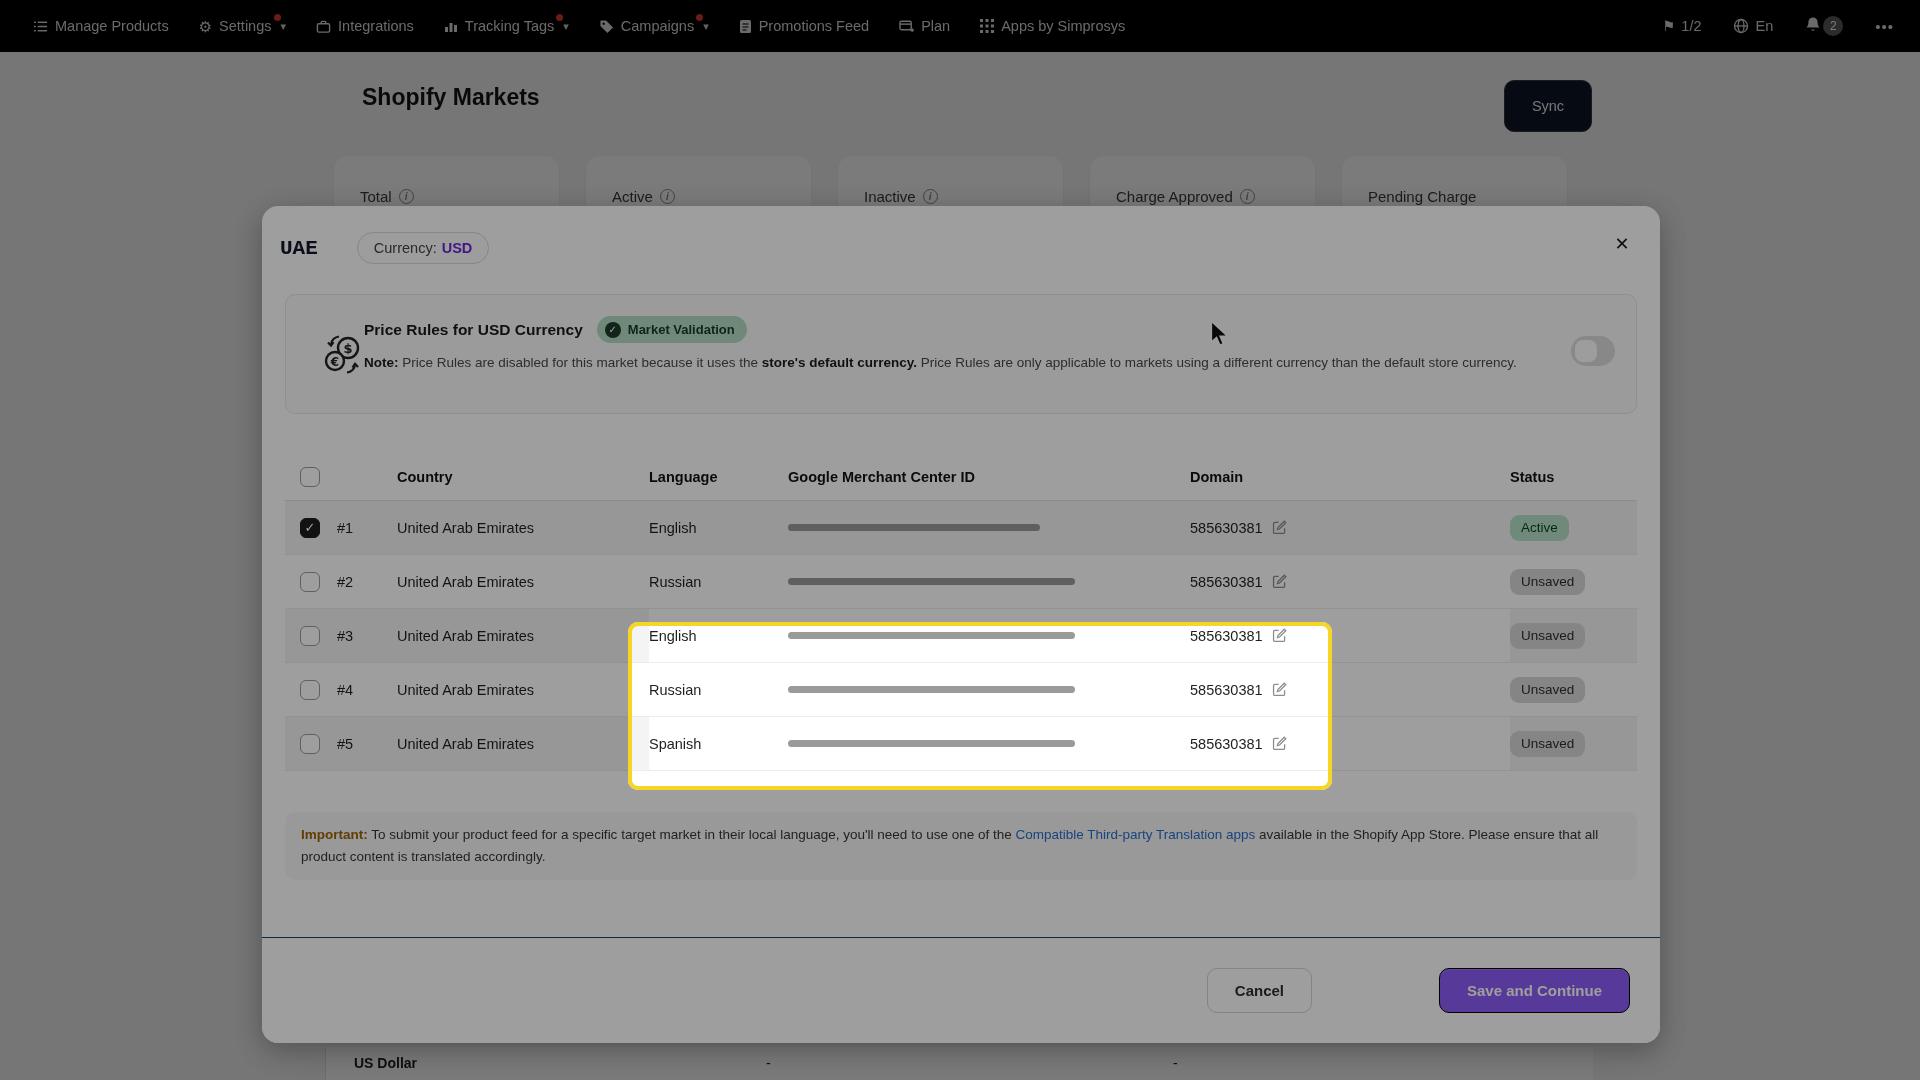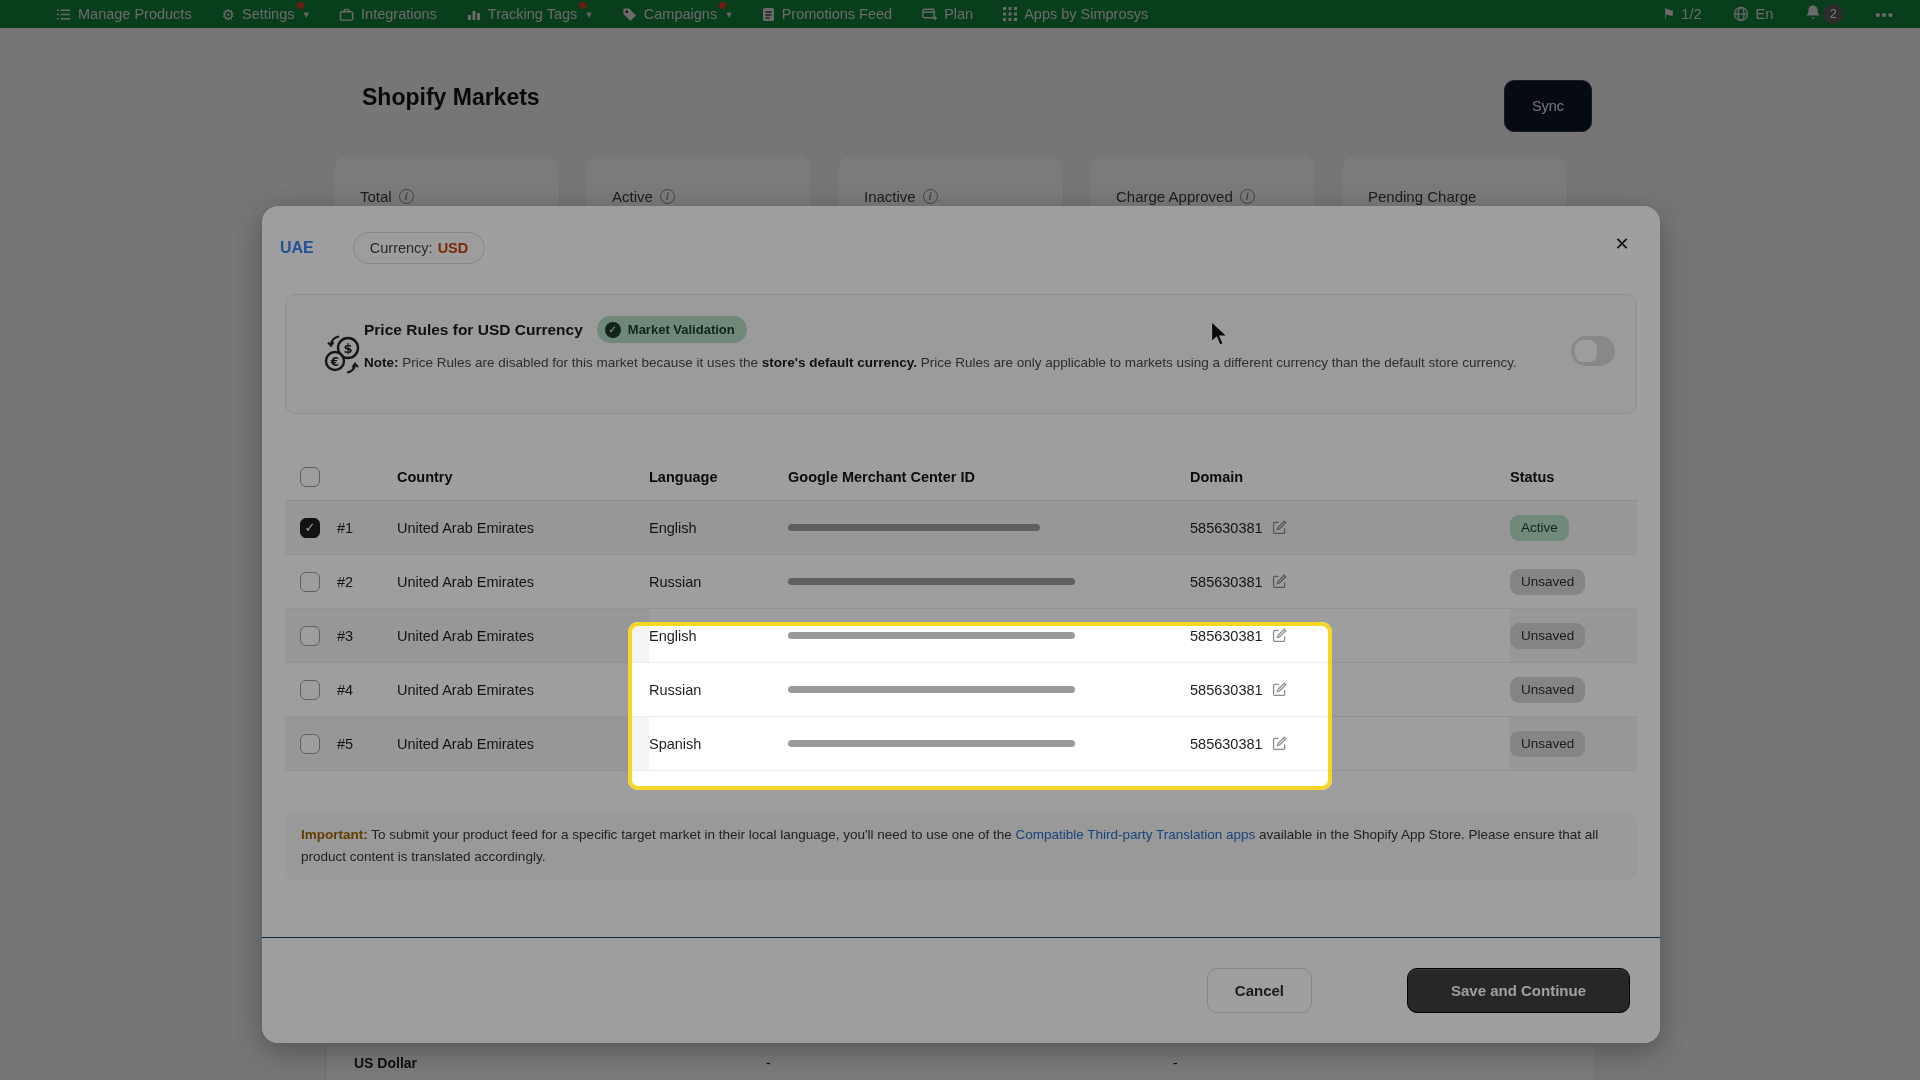--- a/index.html
+++ b/index.html
@@ -2,22 +2,22 @@
 <html><head>
 <meta charset="utf-8">
 <style>
   * { margin:0; padding:0; box-sizing:border-box; }
   html,body { width:1920px; height:1080px; overflow:hidden; background:#111;
     font-family:"Liberation Sans","DejaVu Sans",sans-serif; }
   .stage { position:relative; width:1920px; height:1080px; overflow:hidden; }
 
   
   .page { position:absolute; inset:0; background:#f5f5f7; }
-  .topnav { position:absolute; top:0; left:0; right:0; height:28px; background:#15803d;
-    display:flex; align-items:center; padding:0 26px 0 56px; color:#dcdcdc; font-size:14.5px; }
+  .topnav { position:absolute; top:0; left:0; right:0; height:52px; background:#000000;
+    display:flex; align-items:center; padding:0 26px 0 33px; color:#dcdcdc; font-size:14.5px; }
   .nav-left { display:flex; align-items:center; gap:30px; }
   .nav-item { position:relative; display:flex; align-items:center; gap:7px; cursor:pointer; white-space:nowrap; }
   .nav-item svg { display:block; }
   .nav-item .gear { font-size:15px; line-height:1; }
   .red-dot { position:absolute; top:-4px; right:-9px; width:7px; height:7px; border-radius:50%; background:#e23b2e; }
   .chev { font-size:11px; margin-left:2px; color:#cfcfcf; }
   .nav-right { margin-left:auto; display:flex; align-items:center; gap:32px; }
   .nav-right .nav-item { gap:6px; }
   .bell-wrap { position:relative; display:flex; align-items:center; }
   .bell-badge { margin-left:2px; width:20px; height:20px; border-radius:50%; background:#5c5c5c;
@@ -40,24 +40,24 @@
   .bg-bottom-row .c2 { position:absolute; left:440px; top:8px; }
   .bg-bottom-row .c3 { position:absolute; left:847px; top:8px; }
 
   
   .backdrop { position:absolute; inset:0; background:rgba(0,0,0,0.22); z-index:10; }
 
   
   .modal { position:absolute; left:262px; top:206px; width:1398px; height:837px; background:#ffffff;
     border-radius:16px; z-index:20; box-shadow:0 8px 30px rgba(0,0,0,.3); }
   .modal-header { position:relative; padding:26px 30px 0 18px; display:flex; align-items:center; }
-  .modal-title { font-size:16px; font-weight:bold; color:#3b82f6; }
+  .modal-title { font-size:21px; font-weight:bold; color:#0f172a;font-family:Liberation Mono, monospace; }
   .currency-chip { margin-left:39px; height:32px; border:1px solid #dadada; border-radius:16px;
     background:#fdfdfd; display:flex; align-items:center; padding:0 16px; font-size:14.5px; color:#444; gap:5px; }
-  .currency-chip b { color:#c2410c; }
+  .currency-chip b { color:#6d28d9; }
   .close-btn { position:absolute; right:24px; top:24px; width:28px; height:28px; font-size:18px; color:#1a1a1a;
     display:flex; align-items:center; justify-content:center; cursor:pointer; font-weight:bold; }
 
   .price-card { position:relative; margin:30px 23px 0 23px; height:120px; background:#fbfbfb;
     border:1px solid #e7e7e7; border-radius:10px; }
   .price-icon { position:absolute; left:36px; top:38px; }
   .price-text { margin-left:78px; padding-top:21px; }
   .price-title-row { display:flex; align-items:center; gap:14px; }
   .price-title { font-size:15.5px; font-weight:bold; color:#1a1a1a; }
   .mv-badge { display:flex; align-items:center; gap:7px; background:#b3dcc5; border-radius:14px;
@@ -91,21 +91,21 @@
   .important-card { margin:41px 23px 0 23px; background:#f7f7f7; border-radius:10px; padding:12px 16px;
     font-size:13.5px; line-height:22px; color:#363636; }
   .imp-label { color:#a16207; }
   .imp-link { color:#2c6ecb; cursor:pointer; }
 
   .modal-footer { position:absolute; left:0; right:0; bottom:0; height:106px; border-top:1px solid #0c4a6e;
     border-radius:0 0 16px 16px; background:#fff; }
   .btn-cancel { position:absolute; right:348px; top:30px; height:45px; padding:0 27px; background:#fff;
     border:1px solid #d6d6d6; border-radius:10px; font-size:15px; font-weight:bold; color:#2e2e2e;
     display:flex; align-items:center; cursor:pointer; font-family:inherit; }
-  .btn-save { position:absolute; right:30px; top:30px; height:45px; padding:0 43px; background:#404040;
+  .btn-save { position:absolute; right:30px; top:30px; height:45px; padding:0 27px; background:#8b5cf6;
     border:1px solid #000; border-radius:10px; font-size:15px; font-weight:bold; color:#fff;
     display:flex; align-items:center; cursor:pointer; font-family:inherit; box-shadow:inset 0 1px 0 rgba(255,255,255,.18); }
 
   
   .cursor { position:absolute; left:1208px; top:320px; z-index:30; }
   .hl-box { position:absolute; left:628px; top:622px; width:704px; height:168px; border:4px solid #f5d624;
     border-radius:10px; box-shadow:0 0 0 4000px rgba(0,0,0,0.38); z-index:40; pointer-events:none; }
 </style>
 </head>
 <body>

